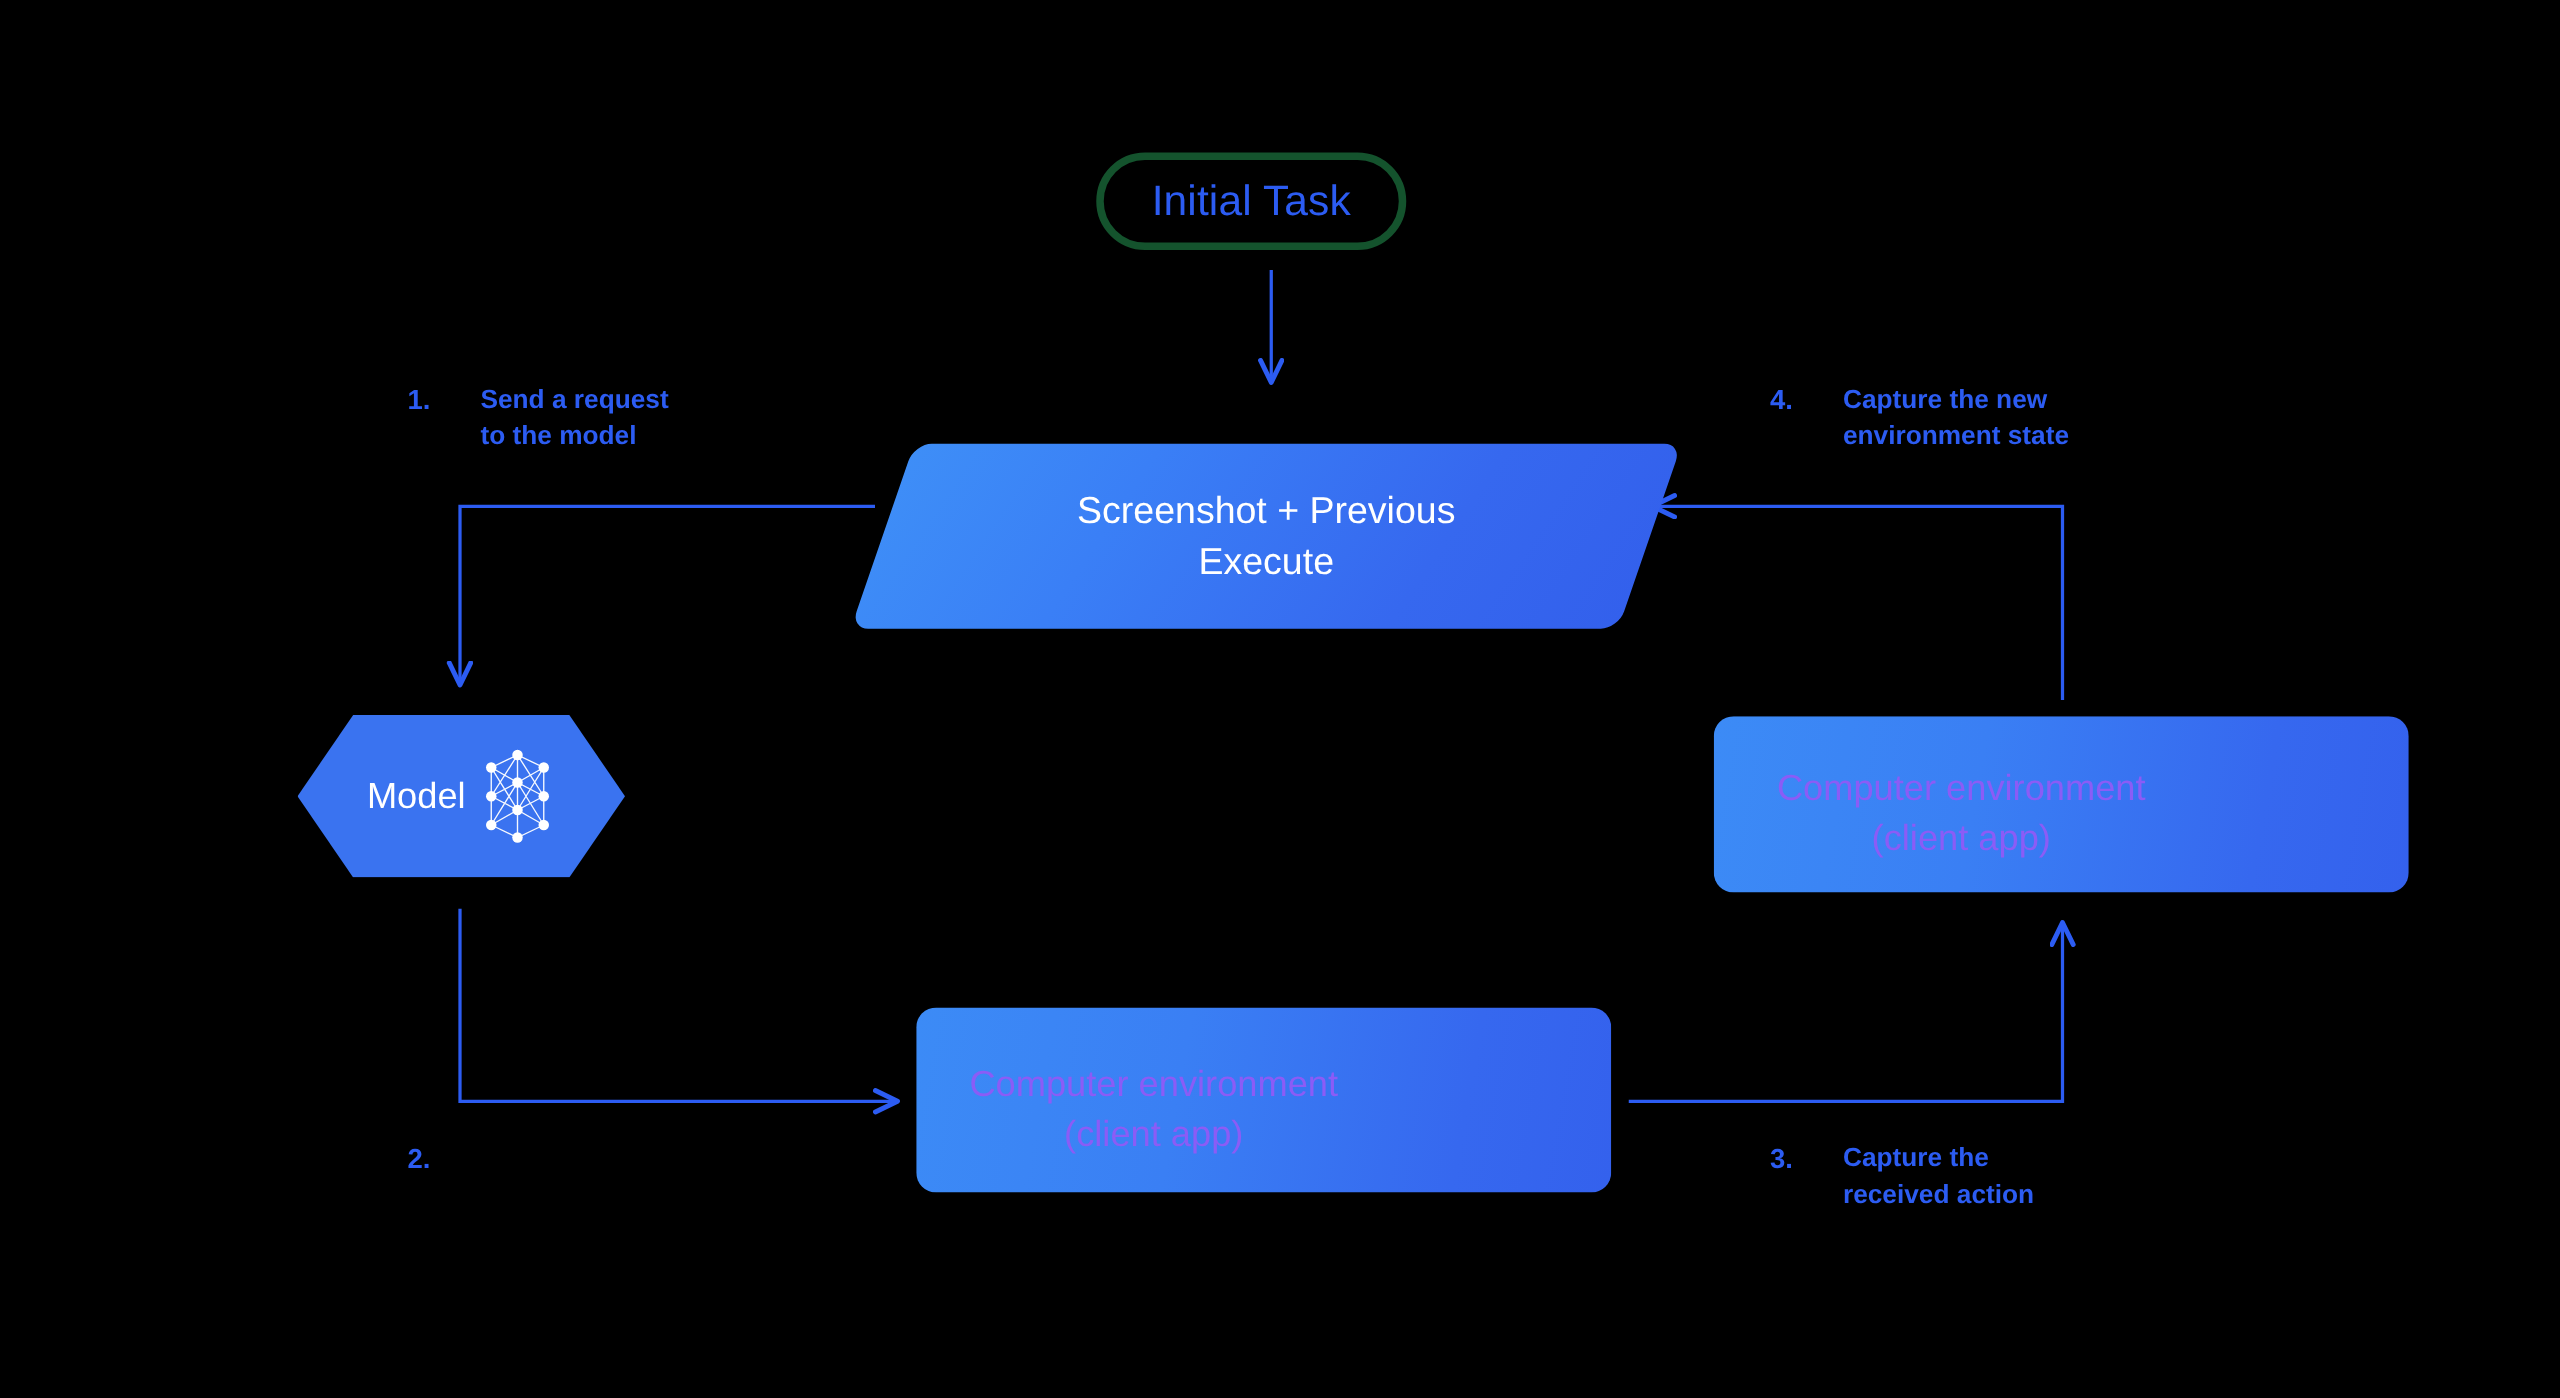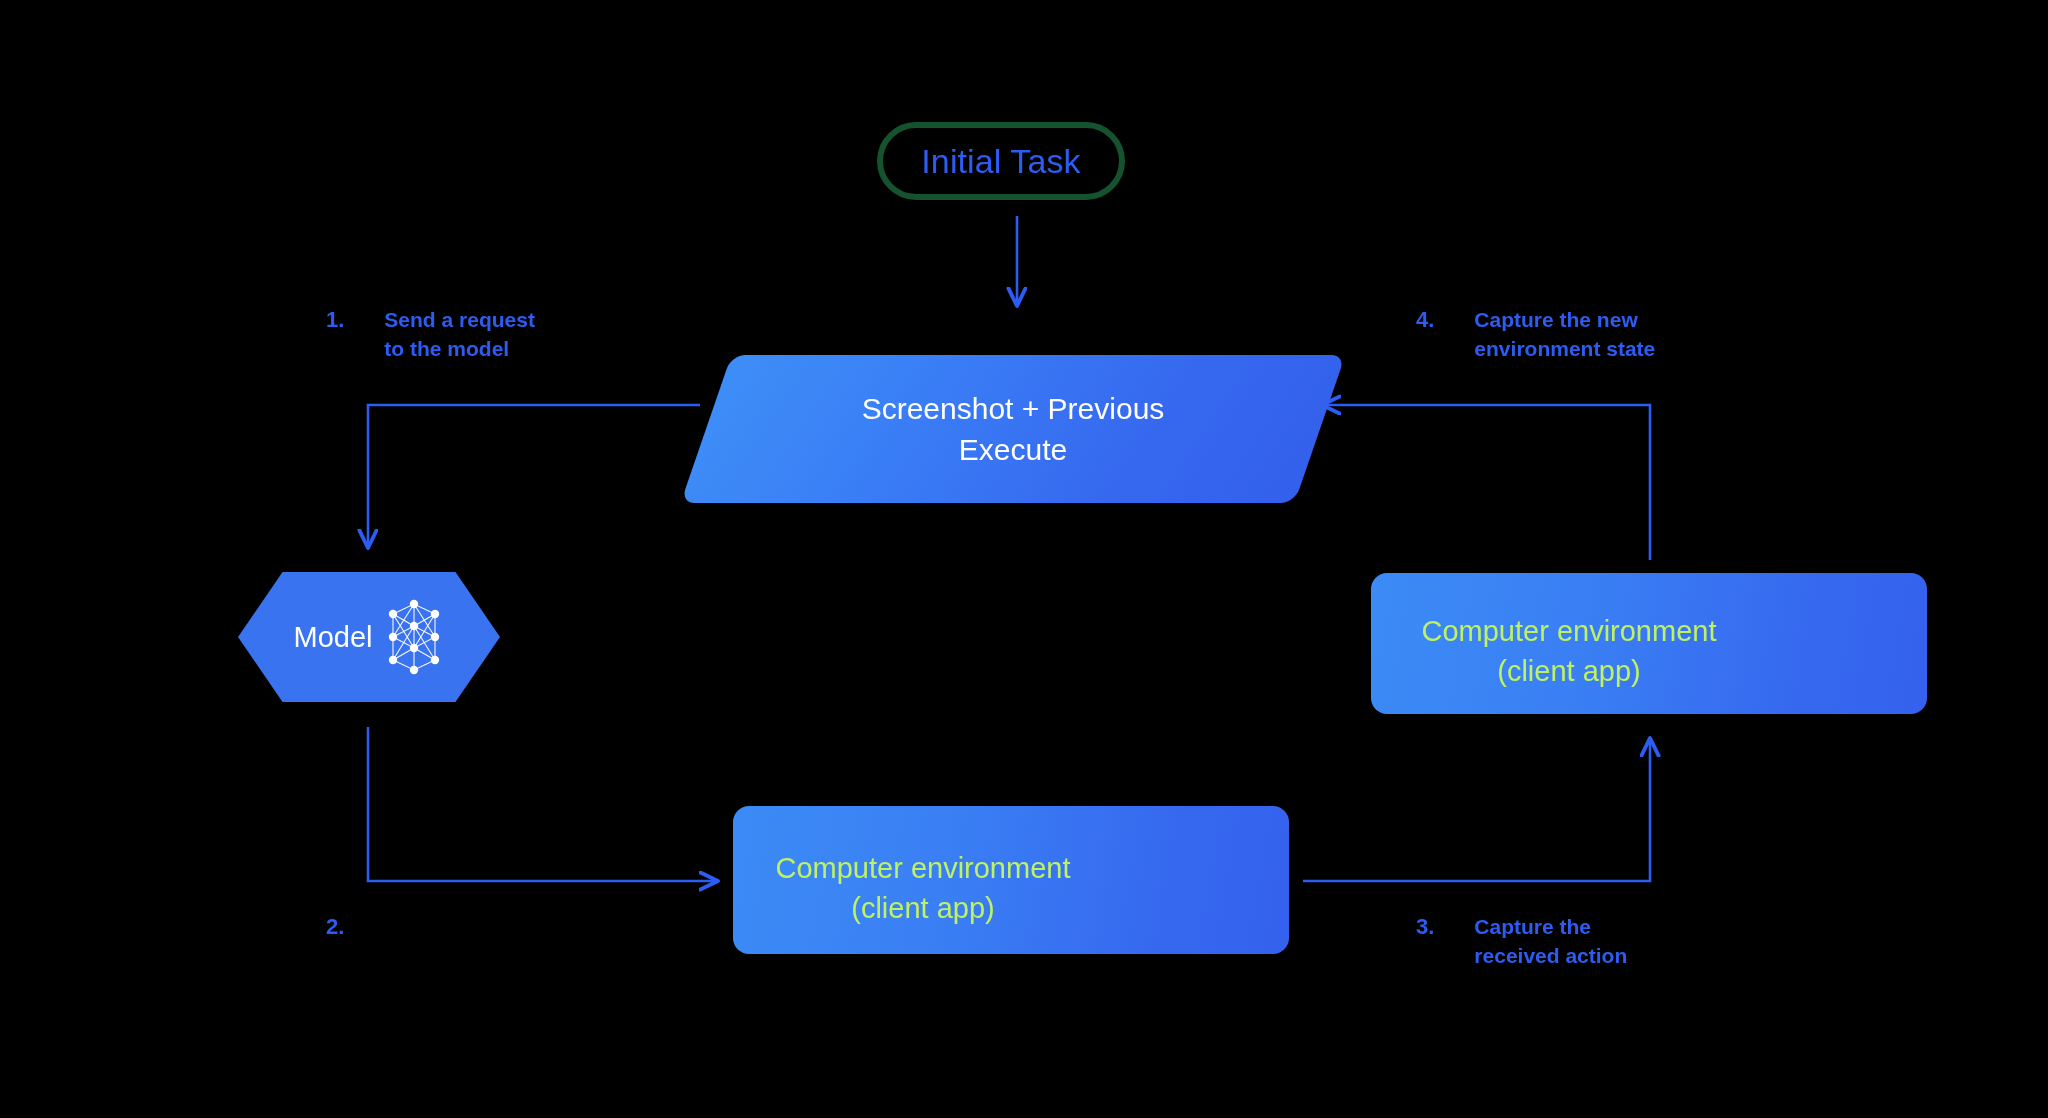--- a/index.html
+++ b/index.html
@@ -117,21 +117,21 @@
     border-radius: 16px;
     overflow: hidden;
   }
   .env-card .card-bg {
     position: absolute;
     inset: 0;
     background: linear-gradient(100deg, #3C8BF6 0%, #3A7FF4 38%, #3668EF 78%, #3461ED 100%);
   }
   .env-card .card-text {
     position: absolute;
-    color: #bef264;
+    color: #8b5cf6;
     font-size: 29px;
     line-height: 40px;
     text-align: center;
   }
 
   #card-top {
     left: 1371px;
     top: 573px;
     width: 556px;
     height: 141px;

